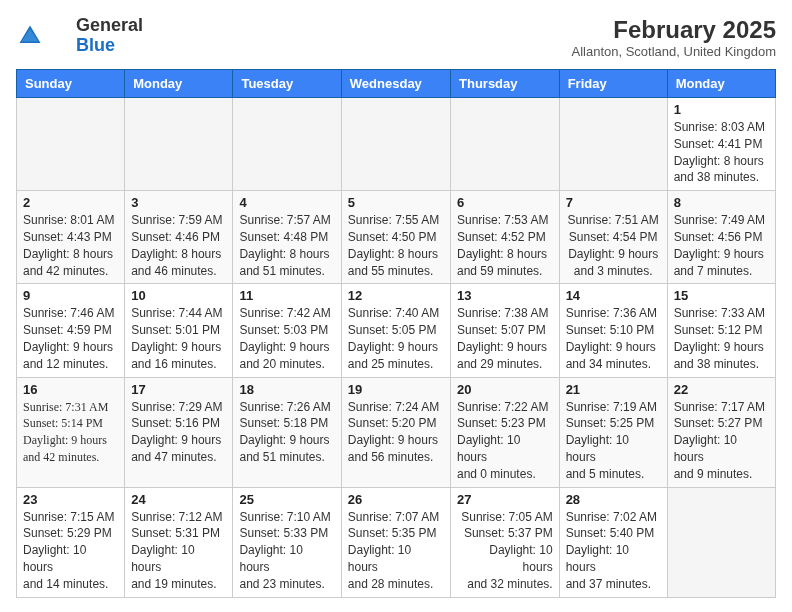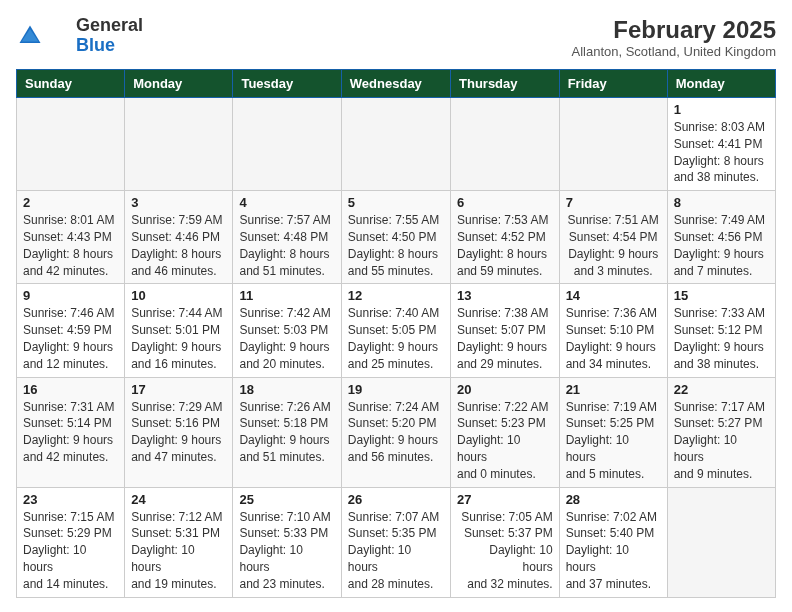--- a/index.html
+++ b/index.html
@@ -52,21 +52,21 @@
     .location {
       font-size: 13px;
       color: #555;
     }
     .calendar {
       width: 100%;
       border-collapse: collapse;
       border: 1px solid #ccc;
     }
     .calendar th {
-      background-color: #14532d;
+      background-color: #3b82f6;
       color: #fff;
       text-align: left;
       padding: 6px 8px;
       font-size: 13px;
       border: 1px solid #1560a8;
     }
     .calendar td {
       vertical-align: top;
       padding: 4px 6px;
       border: 1px solid #ccc;
@@ -244,21 +244,21 @@
           <span class="day-number">15</span>
           <div class="day-info" style="white-space: pre-line;">Sunrise: 7:33 AM
 Sunset: 5:12 PM
 Daylight: 9 hours
 and 38 minutes.</div>
         </td>
       </tr>
       <tr>
         <td>
           <span class="day-number">16</span>
-          <div class="day-info" style="white-space: pre-line;">Sunrise: 7:31 AM
+          <div class="day-info" style="white-space: pre-line; font-family: Liberation Serif, serif;">Sunrise: 7:31 AM
 Sunset: 5:14 PM
 Daylight: 9 hours
 and 42 minutes.</div>
         </td>
         <td>
           <span class="day-number">17</span>
           <div class="day-info" style="white-space: pre-line;">Sunrise: 7:29 AM
 Sunset: 5:16 PM
 Daylight: 9 hours
 and 47 minutes.</div>

